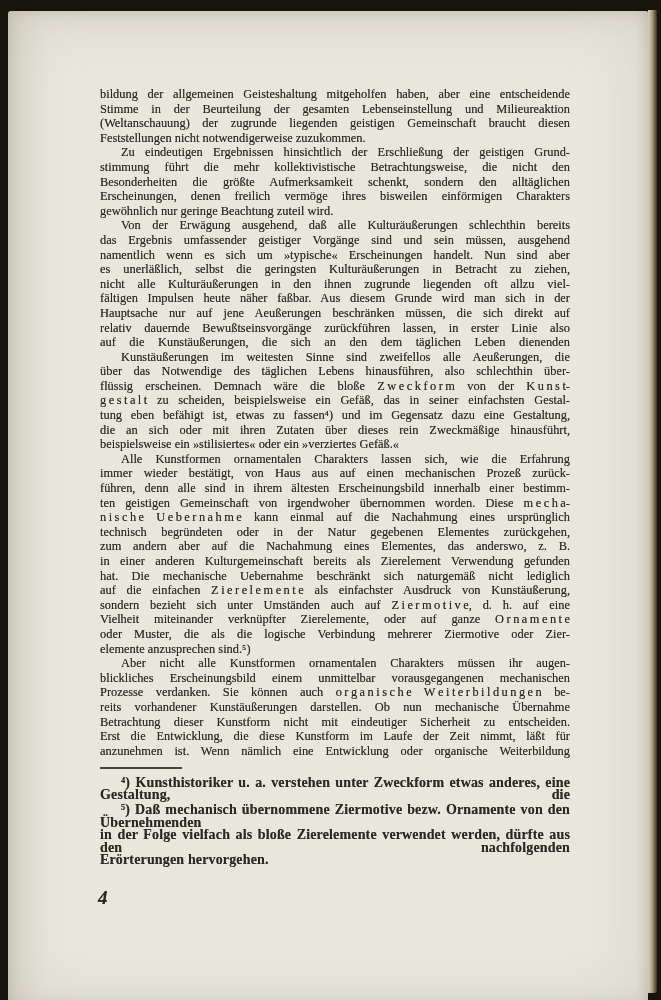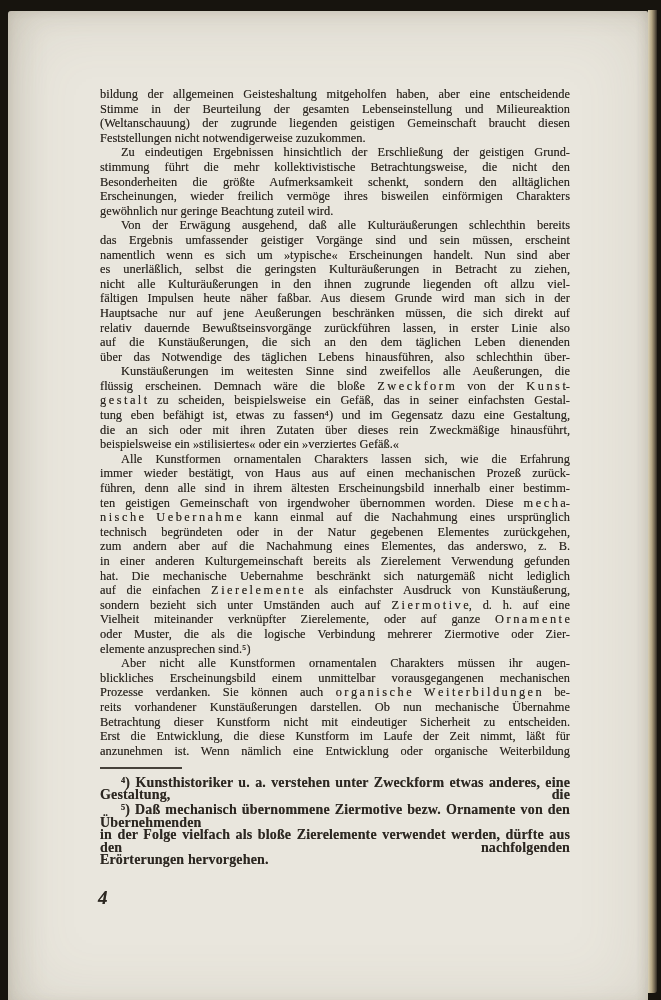--- a/index.html
+++ b/index.html
@@ -78,37 +78,37 @@
           <div>
             <div class="line">bildung der allgemeinen Geisteshaltung mitgeholfen haben, aber eine entscheidende</div>
             <div class="line">Stimme in der Beurteilung der gesamten Lebenseinstellung und Milieureaktion</div>
             <div class="line">(Weltanschauung) der zugrunde liegenden geistigen Gemeinschaft braucht diesen</div>
             <div class="line short">Feststellungen nicht notwendigerweise zuzukommen.</div>
           </div>
           <div>
             <div class="line indent">Zu eindeutigen Ergebnissen hinsichtlich der Erschließung der geistigen Grund-</div>
             <div class="line">stimmung führt die mehr kollektivistische Betrachtungsweise, die nicht den</div>
             <div class="line">Besonderheiten die größte Aufmerksamkeit schenkt, sondern den alltäglichen</div>
-            <div class="line">Erscheinungen, wieder freilich vermöge ihres bisweilen einförmigen Charakters</div>
+            <div class="line">Erscheinungen, denen freilich vermöge ihres bisweilen einförmigen Charakters</div>
             <div class="line short">gewöhnlich nur geringe Beachtung zuteil wird.</div>
           </div>
           <div>
             <div class="line indent">Von der Erwägung ausgehend, daß alle Kulturäußerungen schlechthin bereits</div>
-            <div class="line">das Ergebnis umfassender geistiger Vorgänge sind und sein müssen, erscheint</div>
+            <div class="line">das Ergebnis umfassender geistiger Vorgänge sind und sein müssen, ausgehend</div>
             <div class="line">namentlich wenn es sich um »typische« Erscheinungen handelt. Nun sind aber</div>
             <div class="line">es unerläßlich, selbst die geringsten Kulturäußerungen in Betracht zu ziehen,</div>
             <div class="line">nicht alle Kulturäußerungen in den ihnen zugrunde liegenden oft allzu viel-</div>
             <div class="line">fältigen Impulsen heute näher faßbar. Aus diesem Grunde wird man sich in der</div>
             <div class="line">Hauptsache nur auf jene Aeußerungen beschränken müssen, die sich direkt auf</div>
             <div class="line">relativ dauernde Bewußtseinsvorgänge zurückführen lassen, in erster Linie also</div>
             <div class="line">auf die Kunstäußerungen, die sich an den dem täglichen Leben dienenden</div>
           </div>
           <div>
+            <div class="line indent">Kunstäußerungen im weitesten Sinne sind zweifellos alle Aeußerungen, die</div>
             <div class="line">über das Notwendige des täglichen Lebens hinausführen, also schlechthin über-</div>
-            <div class="line indent">Kunstäußerungen im weitesten Sinne sind zweifellos alle Aeußerungen, die</div>
             <div class="line">flüssig erscheinen. Demnach wäre die bloße Z w e c k f o r m von der K u n s t-</div>
             <div class="line">g e s t a l t zu scheiden, beispielsweise ein Gefäß, das in seiner einfachsten Gestal-</div>
             <div class="line">tung eben befähigt ist, etwas zu fassen⁴) und im Gegensatz dazu eine Gestaltung,</div>
             <div class="line">die an sich oder mit ihren Zutaten über dieses rein Zweckmäßige hinausführt,</div>
             <div class="line short">beispielsweise ein »stilisiertes« oder ein »verziertes Gefäß.«</div>
           </div>
           <div>
             <div class="line indent">Alle Kunstformen ornamentalen Charakters lassen sich, wie die Erfahrung</div>
             <div class="line">immer wieder bestätigt, von Haus aus auf einen mechanischen Prozeß zurück-</div>
             <div class="line">führen, denn alle sind in ihrem ältesten Erscheinungsbild innerhalb einer bestimm-</div>

